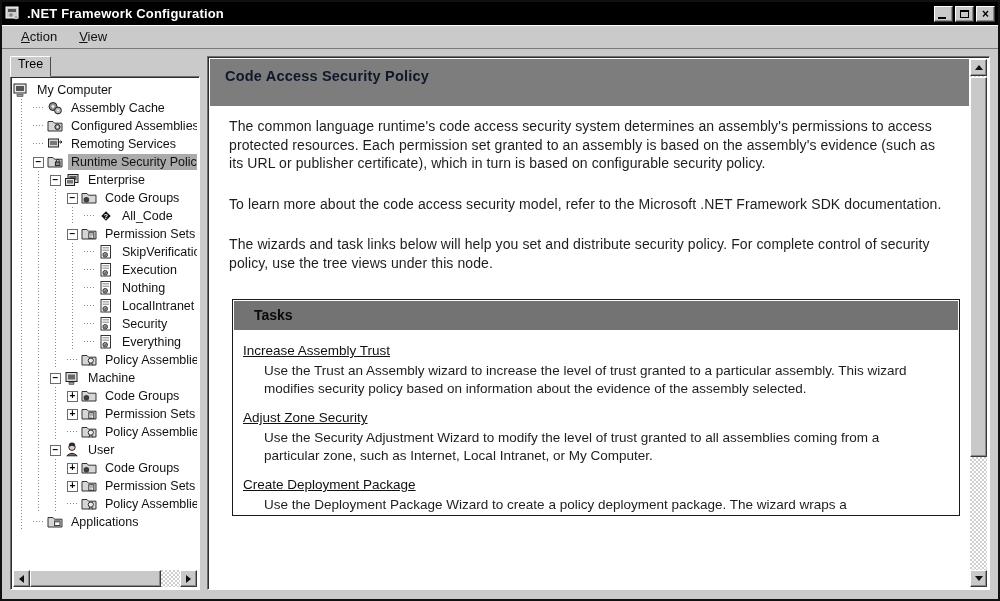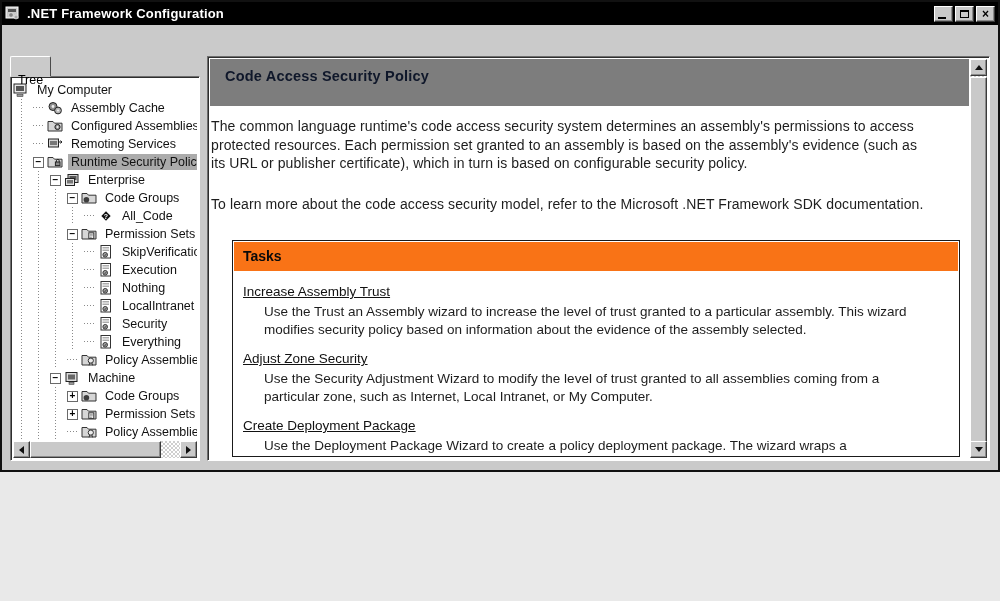--- a/index.html
+++ b/index.html
@@ -1,19 +1,19 @@
 <!DOCTYPE html>
 <html><head>
 <meta charset="utf-8">
 <style>
   * { box-sizing: border-box; margin: 0; padding: 0; }
   html, body { width: 1000px; height: 601px; overflow: hidden; }
   body { font-family: "Liberation Sans", sans-serif; background: #e9e9e9; position: relative; }
 
-  .window { position: absolute; left: 0; top: 0; width: 1000px; height: 472px;
+  .window { position: absolute; left: 0; top: 0; width: 1000px; height: 601px;
             background: #cacaca; border: 2px solid #111; }
 
   
   .titlebar { height: 23px; background: #000; display: flex; align-items: center; padding: 0 3px; }
   .app-icon { width: 17px; height: 17px; margin-right: 5px; flex: 0 0 auto; }
   .title-text { color: #fff; font-weight: bold; font-size: 13px; flex: 1;
                 white-space: nowrap; letter-spacing: .2px; }
   .win-btn { width: 19px; height: 16px; background: #c9c9c9; margin-left: 2px;
              border: 1px solid; border-color: #fff #3a3a3a #3a3a3a #fff;
              box-shadow: inset -1px -1px 0 #8a8a8a;
@@ -24,21 +24,21 @@
 
   
   .menubar { height: 24px; background: #cacaca; display: flex; align-items: center;
              padding-left: 8px; border-bottom: 1px solid #7a7a7a; box-shadow: inset 0 1px 0 #fff; }
   .menu-item { font-size: 13px; color: #111; padding: 3px 11px; }
   .menu-item u { text-decoration: underline; }
 
   
   .left-col { position: absolute; left: 8px; top: 54px; width: 190px; bottom: 9px; }
   .tree-tab { position: absolute; left: 0; top: 0; width: 41px; height: 21px; z-index: 2;
-              background: #cacaca; font-size: 12.5px; text-align: center; padding-top: 16px;
+              background: #cacaca; font-size: 12.5px; text-align: center; padding-top: 0;
               border: 1px solid; border-color: #fff #4a4a4a #cacaca #fff;
               border-radius: 2px 2px 0 0; }
   .tree-panel { position: absolute; left: 0; top: 20px; right: 0; bottom: 0; background: #fff;
                 border: 1px solid; border-color: #6e6e6e #fff #fff #6e6e6e;
                 box-shadow: inset 1px 1px 0 #2e2e2e; }
   .tree-view { position: absolute; left: 2px; top: 2px; right: 2px; bottom: 19px;
                overflow: hidden; padding-top: 2px; }
   .tree-row { height: 18px; display: flex; align-items: center; font-size: 12.5px;
               color: #111; white-space: nowrap; }
   .guide { width: 17px; height: 18px; flex: 0 0 auto;
@@ -81,27 +81,27 @@
                  border: 1px solid; border-color: #6e6e6e #fff #fff #6e6e6e;
                  box-shadow: inset 1px 1px 0 #2e2e2e; }
   .vscroll { position: absolute; top: 2px; right: 2px; bottom: 2px; width: 17px; }
   .vscroll .btn-up { top: 0; left: 0; }
   .vscroll .btn-down { bottom: 0; left: 0; }
   .vscroll .sb-thumb { top: 18px; left: 0; width: 17px; height: 380px; }
 
   .main-content { position: absolute; left: 2px; top: 2px; right: 20px; bottom: 2px; overflow: hidden; background: #fff; }
   .main-header { height: 47px; background: #7d7d7d; padding: 9px 0 0 15px;
                  font-size: 14.5px; font-weight: bold; color: #0f172a; letter-spacing: .2px; }
-  .para { margin: 11px 26px 0 1px; width: 718px; font-size: 14px; line-height: 18.5px;
+  .para { margin: 11px 26px 0 19px; width: 718px; font-size: 14px; line-height: 18.5px;
           color: #1d1d1d; letter-spacing: .1px; }
   .para + .para { margin-top: 22px; }
 
   .tasks-box { margin: 27px 0 0 22px; width: 728px; border: 1px solid #1a1a1a;
                background: #fff; padding: 1px; }
-  .tasks-bar { background: #f97316; padding: 6px 0 7px 9px; font-size: 14px;
+  .tasks-bar { background: #737373; padding: 6px 0 7px 20px; font-size: 14px;
                font-weight: bold; color: #0a0a0a; }
   .task-item { padding: 11px 12px 0 9px; }
   .task-link { font-size: 13.5px; color: #111; text-decoration: underline; cursor: pointer; }
   .task-desc { margin: 3px 8px 0 21px; font-size: 13.5px; line-height: 17.5px; color: #1d1d1d; }
 </style>
 </head>
 <body>
 
 <div class="window">
 
@@ -121,20 +121,26 @@
         </span>
         <span class="win-btn">
           <span class="glyph-maximize"></span>
         </span>
         <span class="win-btn">
           <span class="glyph-close">×</span>
         </span>
       </span>
   </div>
 
+  <div class="menubar">
+    <span id="menu-items" style="display:flex;">
+        <span class="menu-item"><u>A</u>ction</span>
+        <span class="menu-item"><u>V</u>iew</span>
+      </span>
+  </div>
 
   <div class="left-col">
     <div class="tree-tab">Tree</div>
     <div class="tree-panel">
       <div class="tree-view" id="tree-view">
           <div class="tree-row">
             <span class="expander" style="width: 0px;"></span>
             <span class="ticon">
               <svg viewBox="0 0 16 16">
                 <rect x="1" y="2" width="12" height="9" fill="#e8e8e8" stroke="#222"></rect>
@@ -510,20 +516,21 @@
       </div>
     </div>
   </div>
 
   <div class="right-panel">
     <div class="main-content">
       <div class="main-header">Code Access Security Policy</div>
 
       <p class="para">The common language runtime's code access security system determines an assembly's permissions to access protected resources.  Each permission set granted to an assembly is based on the assembly's evidence (such as its URL or publisher certificate), which in turn is based on configurable security policy.</p>
       <p class="para">To learn more about the code access security model, refer to the Microsoft .NET Framework SDK documentation.</p>
+      <p class="para">The wizards and task links below will help you set and distribute security policy.  For complete control of security policy, use the tree views under this node.</p>
 
       <div class="tasks-box">
         <div class="tasks-bar">Tasks</div>
         <div id="task-list">
 
             <div class="task-item">
               <a class="task-link">Increase Assembly Trust</a>
               <div class="task-desc">Use the Trust an Assembly wizard to increase the level of trust granted to a particular assembly. This wizard modifies security policy based on information about the evidence of the assembly selected.</div>
             </div>
 

